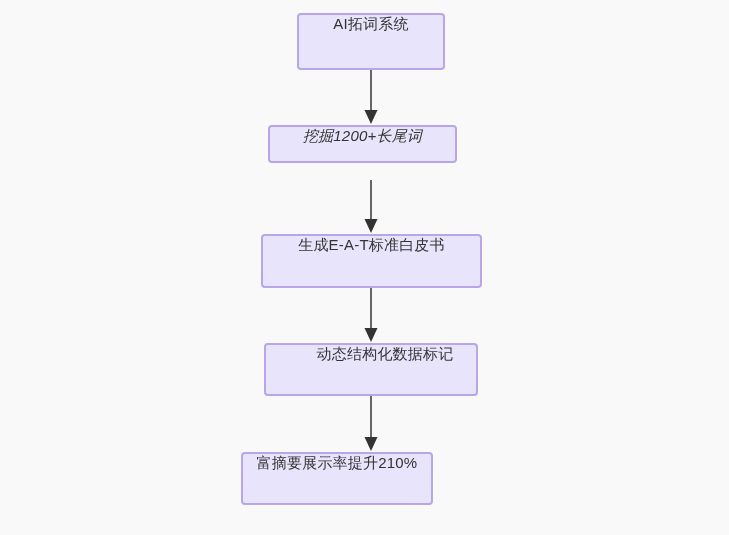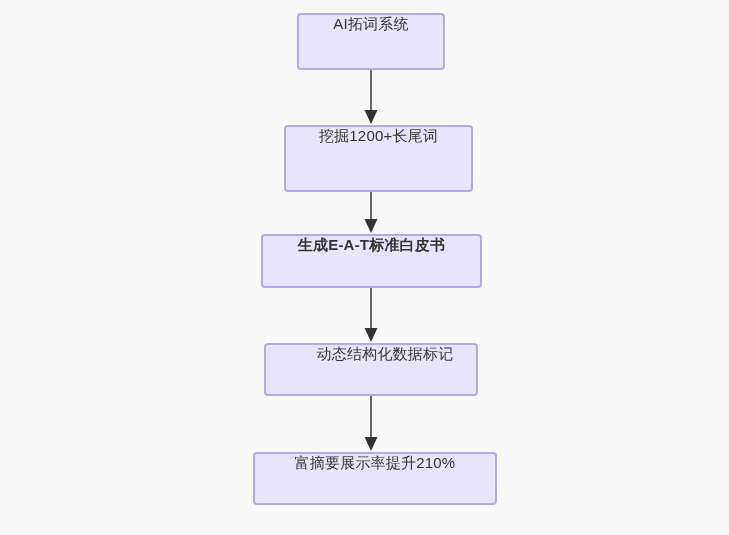--- a/index.html
+++ b/index.html
@@ -81,29 +81,29 @@
       <line class="edge-line" x1="371" y1="396" x2="371" y2="442"></line>
       <polygon class="edge-head" points="371,451 364.5,437 377.5,437"></polygon>
     </g>
 
   </svg>
 
   <div class="node" id="node-n1" style="left:297px; top:13px; width:148px; height:57px;">
     <span class="node-label">AI拓词系统</span>
   </div>
 
-  <div class="node" id="node-n2" style="left:284px; top:125px; width:189px; height:67px;">
+  <div class="node" id="node-n2" style="left:268px; top:125px; width:189px; height:38px;font-style:italic;">
     <span class="node-label">挖掘1200+长尾词</span>
   </div>
 
-  <div class="node" id="node-n3" style="left:261px; top:234px; width:221px; height:54px;font-weight:bold;">
+  <div class="node" id="node-n3" style="left:261px; top:234px; width:221px; height:54px;">
     <span class="node-label">生成E-A-T标准白皮书</span>
   </div>
 
   <div class="node" id="node-n4" style="left:264px; top:343px; width:214px; height:53px;padding-left:28px;">
     <span class="node-label">动态结构化数据标记</span>
   </div>
 
-  <div class="node" id="node-n5" style="left:253px; top:452px; width:244px; height:53px;">
+  <div class="node" id="node-n5" style="left:241px; top:452px; width:192px; height:53px;">
     <span class="node-label">富摘要展示率提升210%</span>
   </div>
 
 </div>
 
 </body></html>

